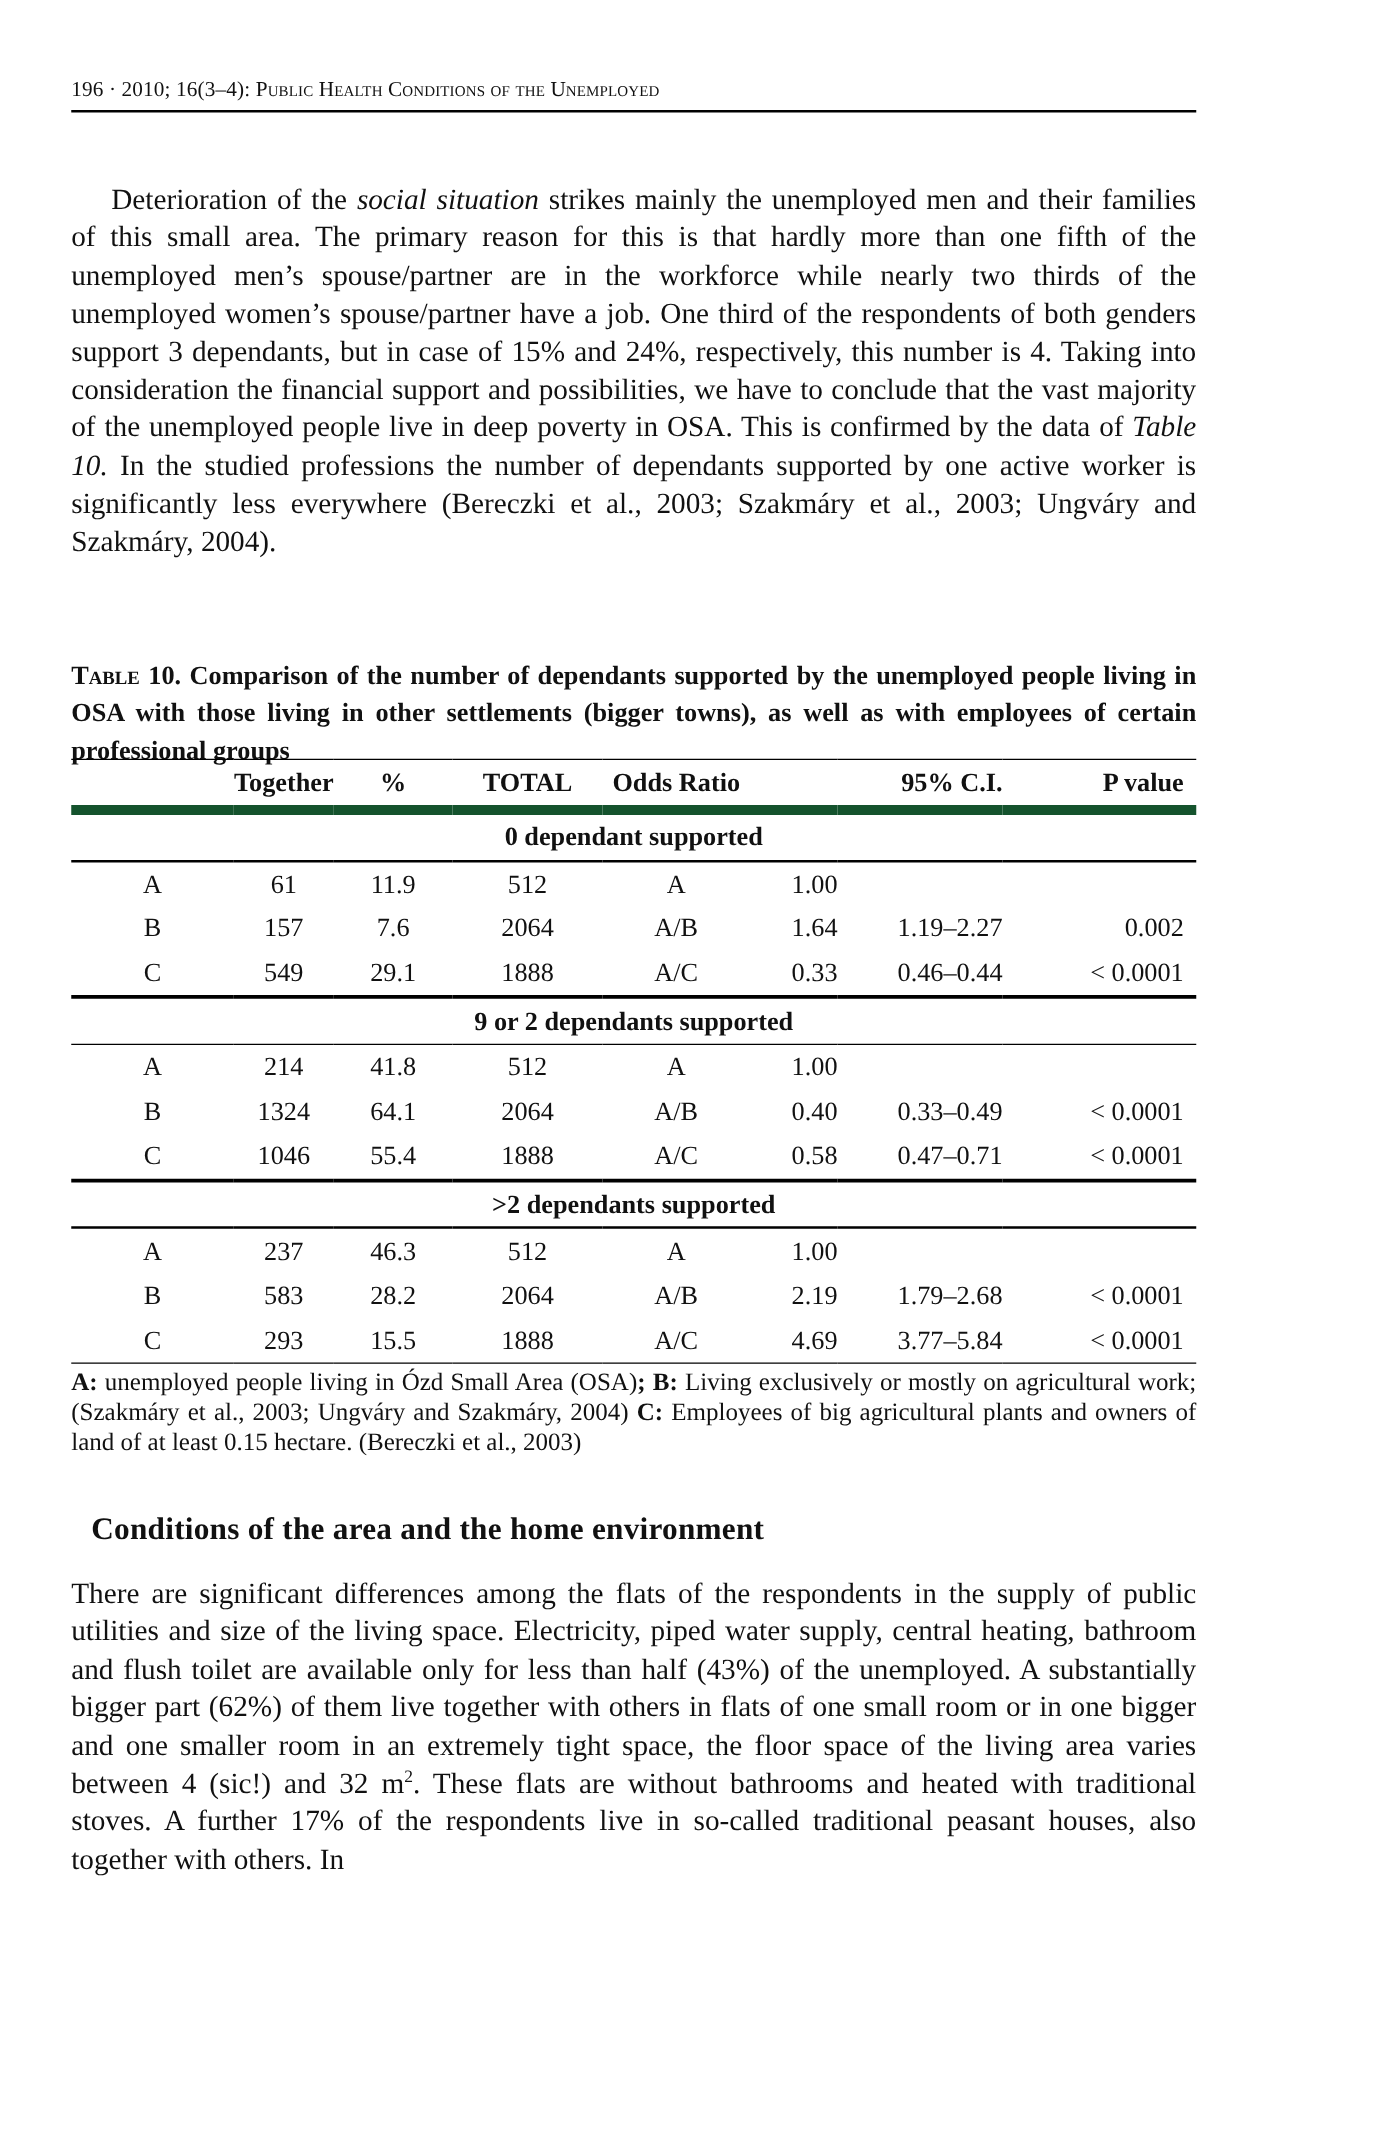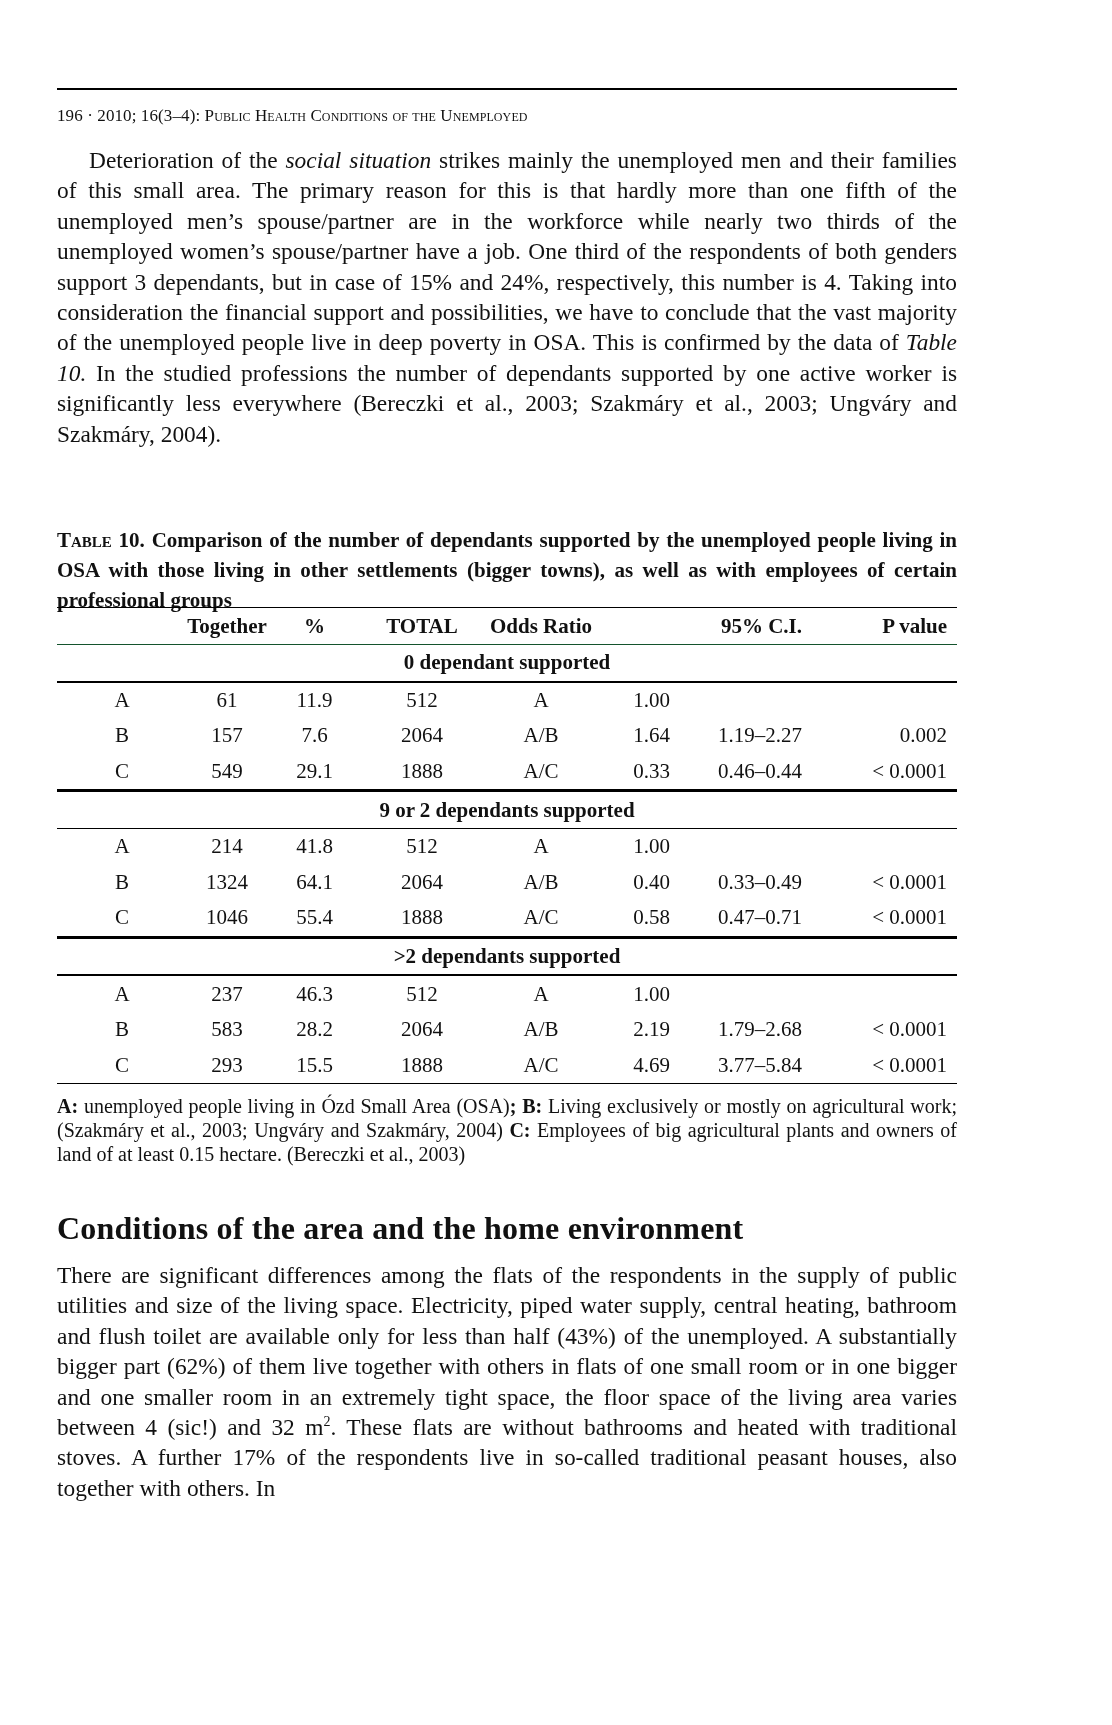--- a/index.html
+++ b/index.html
@@ -3,21 +3,21 @@
   <meta charset="utf-8">
   <style>
     html, body { margin: 0; padding: 0; background: #ffffff; }
     body {
       width: 1112px; height: 1725px; position: relative; overflow: hidden;
       font-family: "Liberation Serif", "DejaVu Serif", serif; color: #111;
     }
     .page { position: absolute; left: 57px; top: 0; width: 900px; }
     .running-head {
       position: absolute; top: 62px; left: 0; width: 900px;
-      font-size: 17px; letter-spacing: 0.1px; margin-top: 44px;
+      font-size: 17px; letter-spacing: 0.1px;
     }
     .running-head .sc { font-variant: small-caps; }
     .head-rule { position: absolute; top: 88px; left: 0; width: 900px; height: 2px; background: #000; }
 
     .body-text {
       position: absolute; left: 0; width: 900px;
       font-size: 23.4px; line-height: 30.4px; text-align: justify;
     }
     .p1 { top: 145px; text-indent: 32px; }
     .p1 i, .p1 em { font-style: italic; }
@@ -25,43 +25,43 @@
     .tbl-caption {
       position: absolute; top: 525px; left: 0; width: 900px;
       font-size: 21px; line-height: 30px; font-weight: bold; text-align: justify;
     }
     .tbl-caption .sc { font-variant: small-caps; }
 
     table.data {
       position: absolute; top: 607px; left: 0; width: 900px;
       border-collapse: collapse; font-size: 21px;
     }
-    table.data th { font-weight: bold; height: 36px; padding: 0; border-top: 1.5px solid #000; border-bottom: 1px solid #14532d; }
+    table.data th { font-weight: bold; height: 36px; padding: 0; border-top: 1.5px solid #000; border-bottom: 8px solid #14532d; }
     table.data td { height: 35.6px; padding: 0; }
     .c-grp { width: 130px; text-align: center; }
     .c-tog { width: 80px; text-align: center; }
     .c-pct { width: 95px; text-align: center; padding-right: 0; }
     .c-tot { width: 120px; text-align: center; }
     .c-or { width: 118px; text-align: center; }
     .c-orv { width: 70px; text-align: right; }
     .c-ci { width: 132px; text-align: right; }
     .c-p { text-align: right; padding-right: 10px !important; }
     tr.section td { font-weight: bold; text-align: center; border-bottom: 2px solid #000; }
     tr.section.thick td { border-top: 3px solid #000; }
     tr.last td { border-bottom: 1.5px solid #000; }
 
     .footnote {
       position: absolute; top: 1094px; left: 0; width: 900px;
       font-size: 20px; line-height: 24px; text-align: justify;
     }
     .footnote b { font-weight: bold; }
 
     .section-heading {
-      position: absolute; top: 1210px; left: 0; width: 900px;
-      font-size: 32px; font-weight: bold; letter-spacing: 0.2px;
+      position: absolute; top: 1210px; left: 16px; width: 900px;
+      font-size: 25px; font-weight: bold; letter-spacing: 0.2px;
     }
     .p2 { top: 1260px; }
     sup { font-size: 14px; line-height: 0; }
   </style>
 </head>
 <body>
 
 <div class="page">
 
   <div class="running-head">

